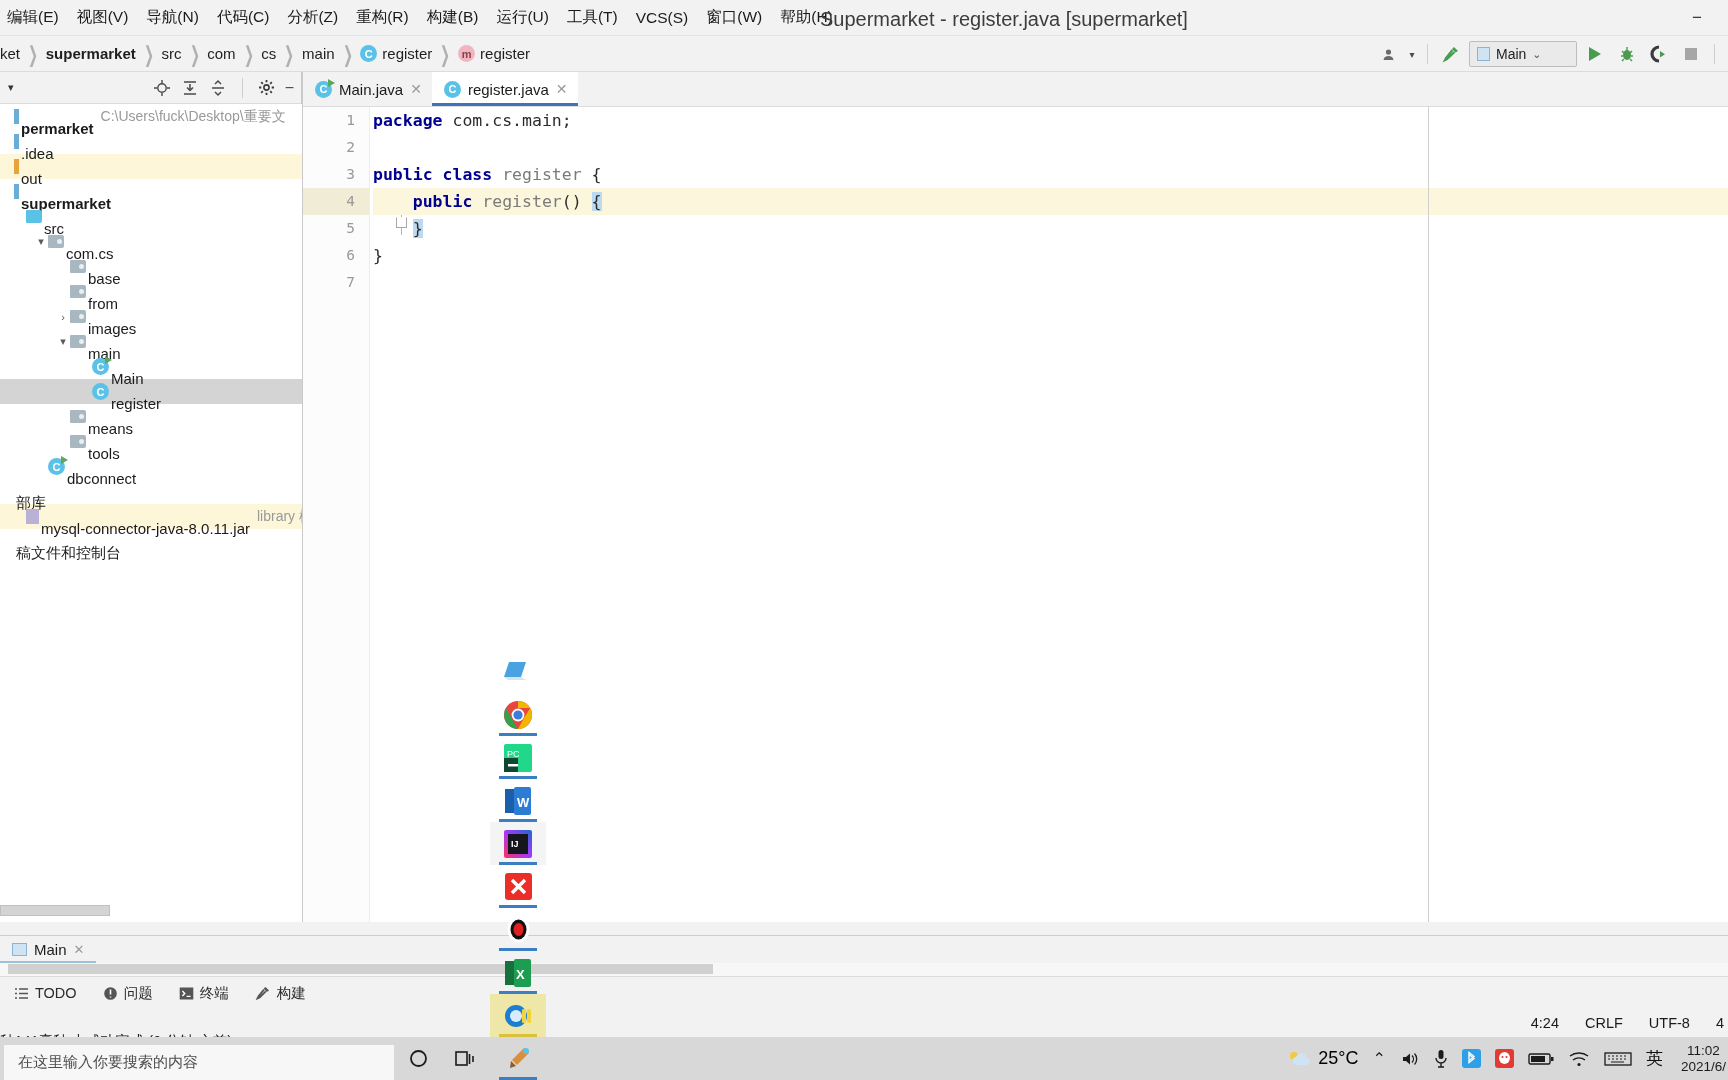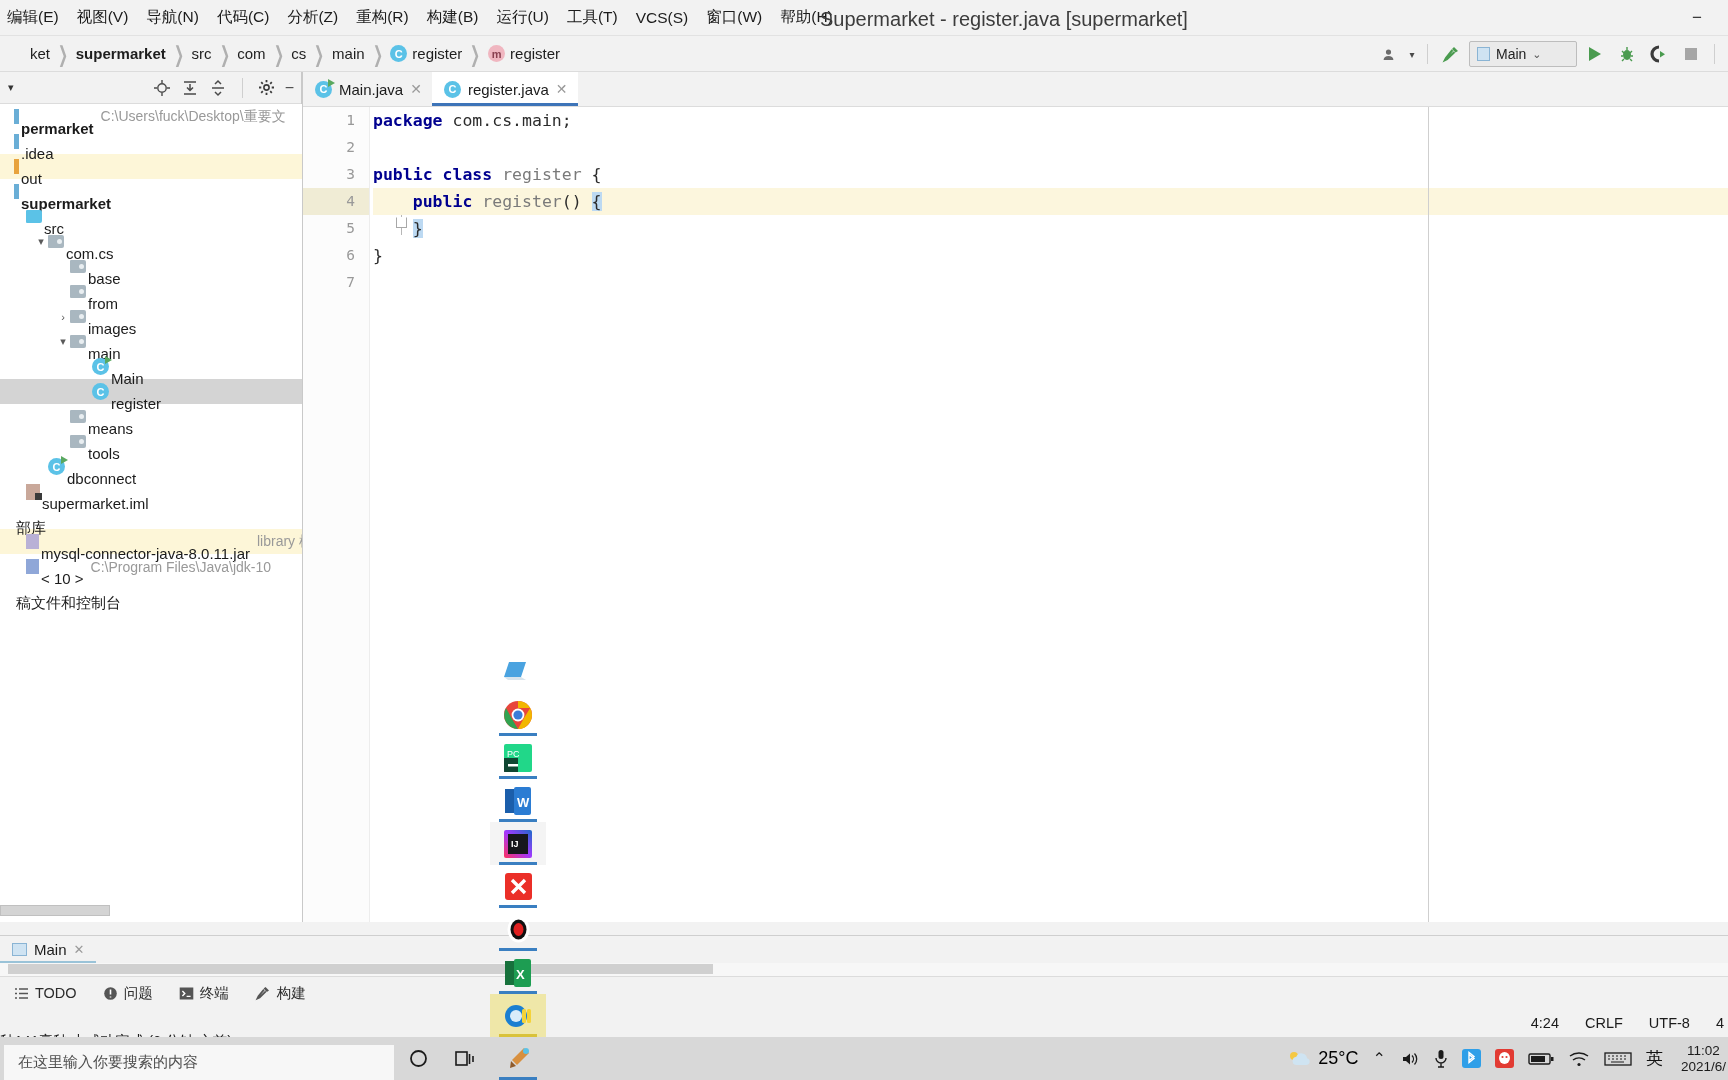--- a/index.html
+++ b/index.html
@@ -27,21 +27,21 @@
   }
   .win-min {
     position: absolute; right: 18px; top: 6px; width: 26px; height: 24px;
     color: #333; font-size: 17px; text-align: center; line-height: 24px;
   }
 
   
   .navbar {
     position: absolute; left: 0; top: 36px; width: 1728px; height: 36px;
     background: #f2f2f2; border-bottom: 1px solid #dcdcdc;
-    display: flex; align-items: center; padding-left: 30px;
+    display: flex; align-items: center;
   }
   .crumbs { display: flex; align-items: center; padding-left: 0px; }
   .crumb {
     font-size: 15px; color: #1e1e1e; display: flex; align-items: center;
     white-space: nowrap;
   }
   .crumb.bold { font-weight: bold; }
   .crumb-sep {
     color: #b0b0b0; font-size: 14px; margin: 0 7px; transform: scale(0.85,1.55);
     display: inline-block;
@@ -530,46 +530,31 @@
         </span>
         <span class="lbl">tools</span>
       </div>
       <div class="row" style="padding-left: 34px;">
         <span class="arrow"></span>
         <span style="display: inline-flex; align-items: center;">
           <span class="class-ico runnable">C</span>
         </span>
         <span class="lbl">dbconnect</span>
       </div>
-      <div class="row" style="padding-left: 12px;">
-        <span class="arrow"></span>
-        <span style="display: inline-flex; align-items: center;">
-          <span class="iml-ico"></span>
-        </span>
-        <span class="lbl">supermarket.iml</span>
-      </div>
       <div class="row">
         <span class="arrow"></span>
         <span class="lbl">部库</span>
       </div>
       <div class="row hl" style="padding-left: 12px;">
         <span class="arrow"></span>
         <span style="display: inline-flex; align-items: center;">
           <span class="jar-ico"></span>
         </span>
         <span class="lbl">mysql-connector-java-8.0.11.jar</span>
         <span class="dim">library 枢</span>
-      </div>
-      <div class="row" style="padding-left: 12px;">
-        <span class="arrow"></span>
-        <span style="display: inline-flex; align-items: center;">
-          <span class="jdk-ico"></span>
-        </span>
-        <span class="lbl">&lt; 10 &gt;</span>
-        <span class="dim">C:\Program Files\Java\jdk-10</span>
       </div>
       <div class="row">
         <span class="arrow"></span>
         <span class="lbl">稿文件和控制台</span>
       </div>
       <div class="tree-scroll-h"></div>
   </div>
 
   <div class="tabs" id="editor-tabs">
       <div class="tab">

